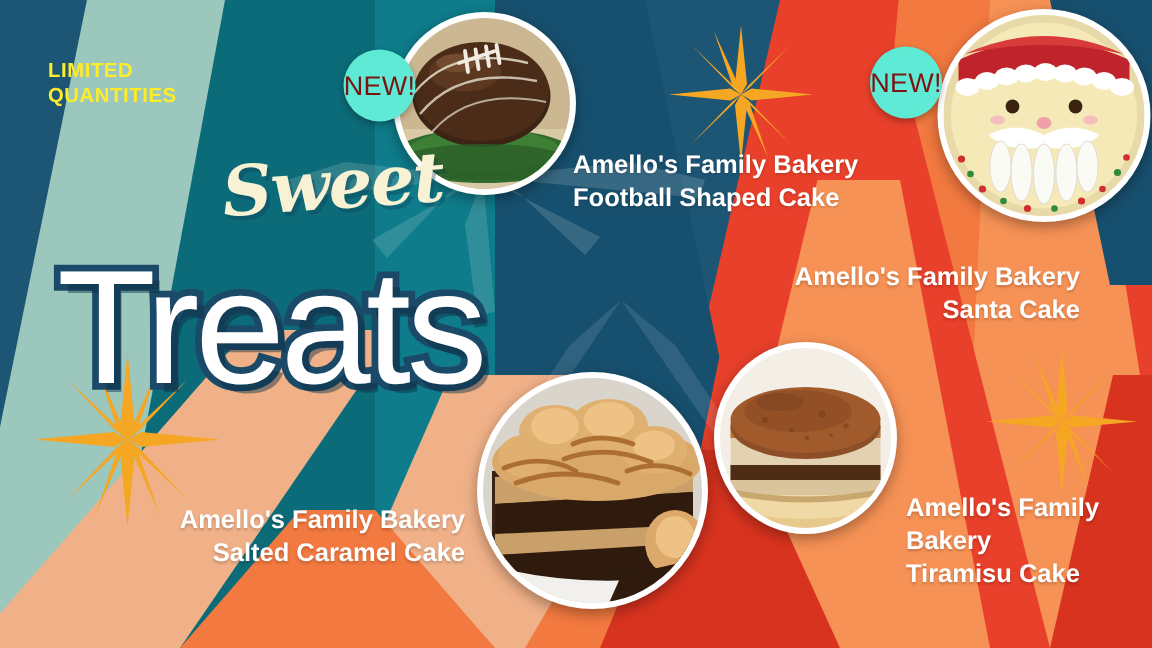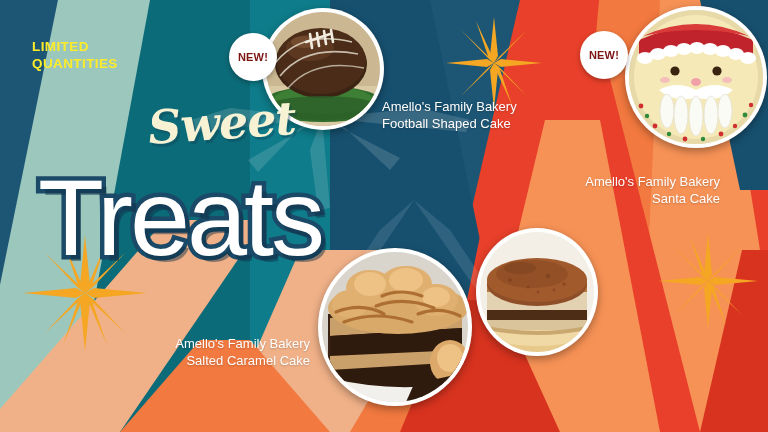--- a/index.html
+++ b/index.html
@@ -69,40 +69,41 @@
 
   #photo-football{left:262px;top:8px;width:122px;height:122px;}
   #photo-santa{left:625px;top:6px;width:142px;height:142px;}
   #photo-caramel{left:318px;top:248px;width:154px;height:158px;}
   #photo-tiramisu{left:476px;top:228px;width:122px;height:128px;}
 
   
   .new-badge{
     position:absolute;
     border-radius:50%;
-    background:#ffffff;
+    background:#5eead4;
     color:#7d1414;
-    font-size:11px;font-weight:bold;
+    font-size:18px;font-weight:normal;
     letter-spacing:.2px;
     display:flex;align-items:center;justify-content:center;
     box-shadow:0 2px 5px rgba(0,0,0,.3);
     z-index:34;
   }
   #new-badge-football{left:229px;top:33px;width:48px;height:48px;}
   #new-badge-santa{left:580px;top:31px;width:48px;height:48px;}
 
   
   .product-label{
     position:absolute;
     color:#ffffff;
-    font-size:13px;
+    font-size:17px;
     line-height:1.28;
     white-space:pre-line;
     text-shadow:0 1px 2px rgba(0,0,0,.22);
     z-index:32;
+    font-weight:bold;
   }
   #label-football{left:382px;top:99px;width:230px;text-align:left;}
   #label-santa{left:470px;top:174px;width:250px;text-align:right;}
   #label-caramel{left:60px;top:336px;width:250px;text-align:right;}
   #label-tiramisu{left:604px;top:328px;width:165px;text-align:left;}
 </style>
 </head>
 <body>
 
 <div id="stage">
@@ -331,14 +332,17 @@
             <circle cx="48" cy="55" r="1.6"></circle>
           <circle cx="68" cy="44" r="2.2"></circle>
             <circle cx="84" cy="52" r="1.8"></circle>
           <circle cx="58" cy="60" r="1.5"></circle>
             <circle cx="74" cy="58" r="1.4"></circle>
         </g>
         <path d="M7 94 Q57 104 107 94 L107 98 Q57 108 7 98 Z" fill="#c9a870"></path>
       </svg>
     </div>
   </div>
+  <div class="product-label" id="label-tiramisu">Amello's Family
+Bakery
+Tiramisu Cake</div>
 
 </div>
 
 </body></html>

